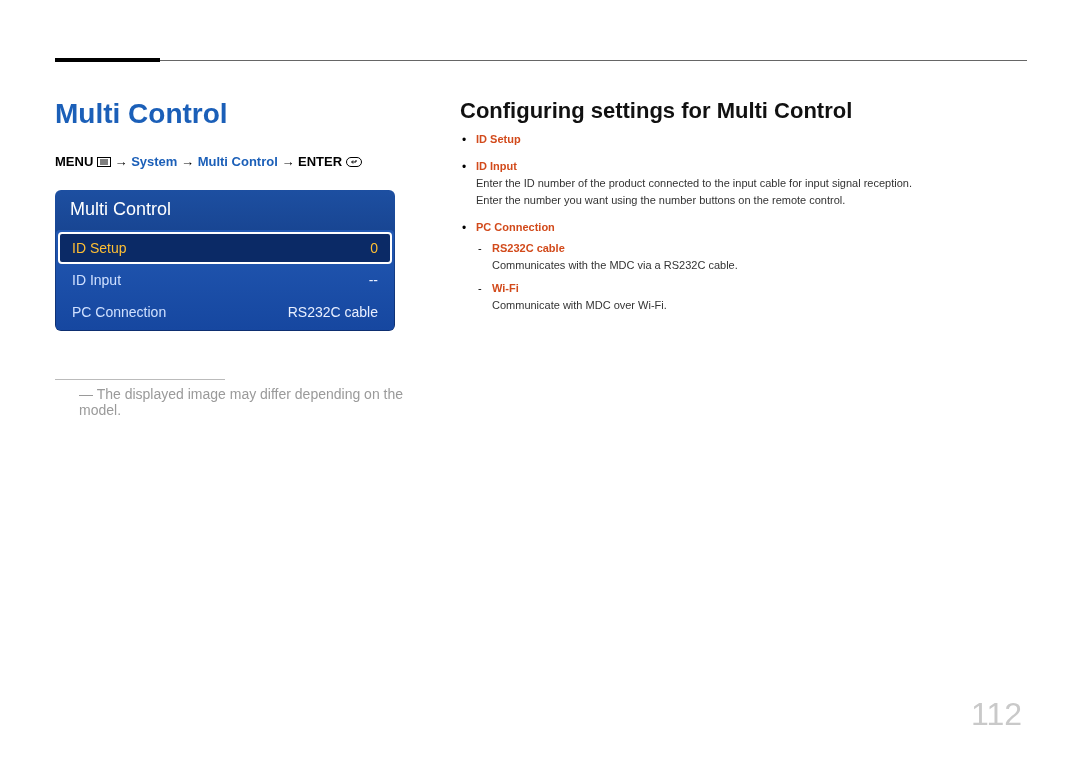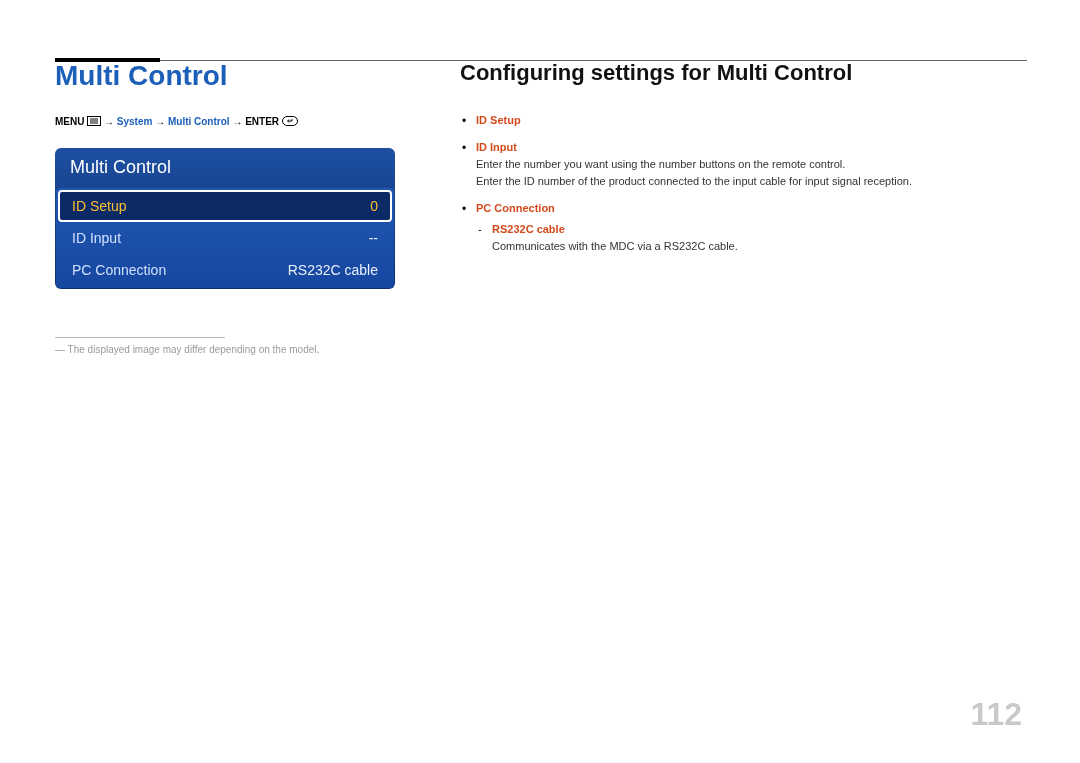--- a/index.html
+++ b/index.html
@@ -29,31 +29,32 @@
     position: absolute;
     left: 0;
     top: -2px;
     width: 105px;
     height: 4px;
     background: #000;
   }
   .columns {
     display: flex;
     gap: 55px;
+    padding-top: 38px;
   }
   .left-col { width: 350px; }
   .right-col { flex: 1; }
   h1.section-title {
     color: #1B5FB8;
     font-size: 28px;
     font-weight: 600;
     margin-bottom: 24px;
   }
   .breadcrumb-line {
-    font-size: 10px;
+    font-size: 13px;
     font-weight: 700;
     color: #000;
     margin-bottom: 20px;
   }
   .breadcrumb-line .bc-accent { color: #1B5FB8; }
   .bc-icon {
     display: inline-block;
     vertical-align: middle;
   }
   .osd {
@@ -91,28 +92,29 @@
   }
   .osd-row.selected .osd-value { color: #ffbf33; }
   .osd-value { color: #e8efff; }
   .footnote-rule {
     width: 170px;
     height: 1px;
     background: #bbb;
     margin-bottom: 6px;
   }
   .footnote {
-    font-size: 10px;
+    font-size: 14px;
     color: #9a9a9a;
+    margin-left: 24px;
   }
   h2.right-title {
     font-size: 22px;
     font-weight: 700;
     color: #111;
-    margin-bottom: 26px;
+    margin-bottom: 7px;
   }
   ul.bullets {
     list-style: none;
     font-size: 11px;
     line-height: 1.55;
   }
   ul.bullets > li {
     position: relative;
     padding-left: 16px;
     margin-bottom: 10px;
@@ -147,21 +149,21 @@
     display: inline-block;
     vertical-align: middle;
     margin: 0 1px;
   }
   .page-number {
     position: absolute;
     right: 58px;
     bottom: 30px;
     font-size: 32px;
     color: #c9c9c9;
-    font-weight: 700;
+    font-weight: 400;
   }
 </style>
 </head>
 <body>
 
 <div class="page">
   <div class="top-rule"></div>
   <div class="top-accent"></div>
 
   <div class="columns">
@@ -218,30 +220,34 @@
 
     <div class="right-col">
       <h2 class="right-title">Configuring settings for Multi Control</h2>
       <ul class="bullets">
 
       <li>
             <div class="term">ID Setup</div>
           </li>
           <li>
             <div class="term">ID Input</div>
+            <div class="desc">Enter the ID number of the product connected to the input cable for input signal reception.</div>
             <div class="desc">Enter the number you want using the number buttons on the remote control.</div>
-            <div class="desc">Enter the ID number of the product connected to the input cable for input signal reception.</div>
           </li>
           <li>
             <div class="term">PC Connection</div>
             <ul class="dashes">
               <li>
                 <div class="term">RS232C cable</div>
                 <div class="desc">Communicates with the MDC via a RS232C cable.</div>
               </li>
+              <li>
+                <div class="term">Wi-Fi</div>
+                <div class="desc">Communicate with MDC over Wi-Fi.</div>
+              </li>
             </ul>
           </li>
         </ul>
     </div>
   </div>
 </div>
 
 <div class="page-number">112</div>
 
 </body></html>

